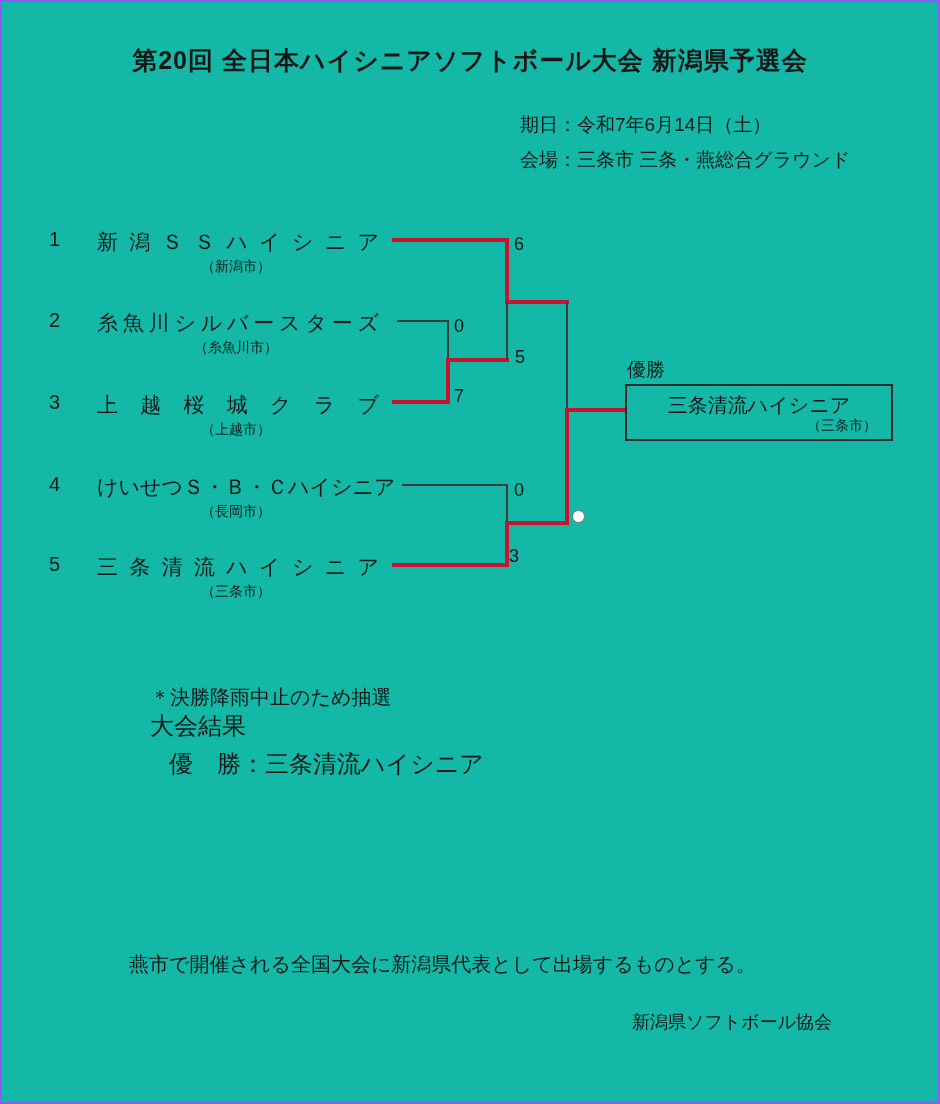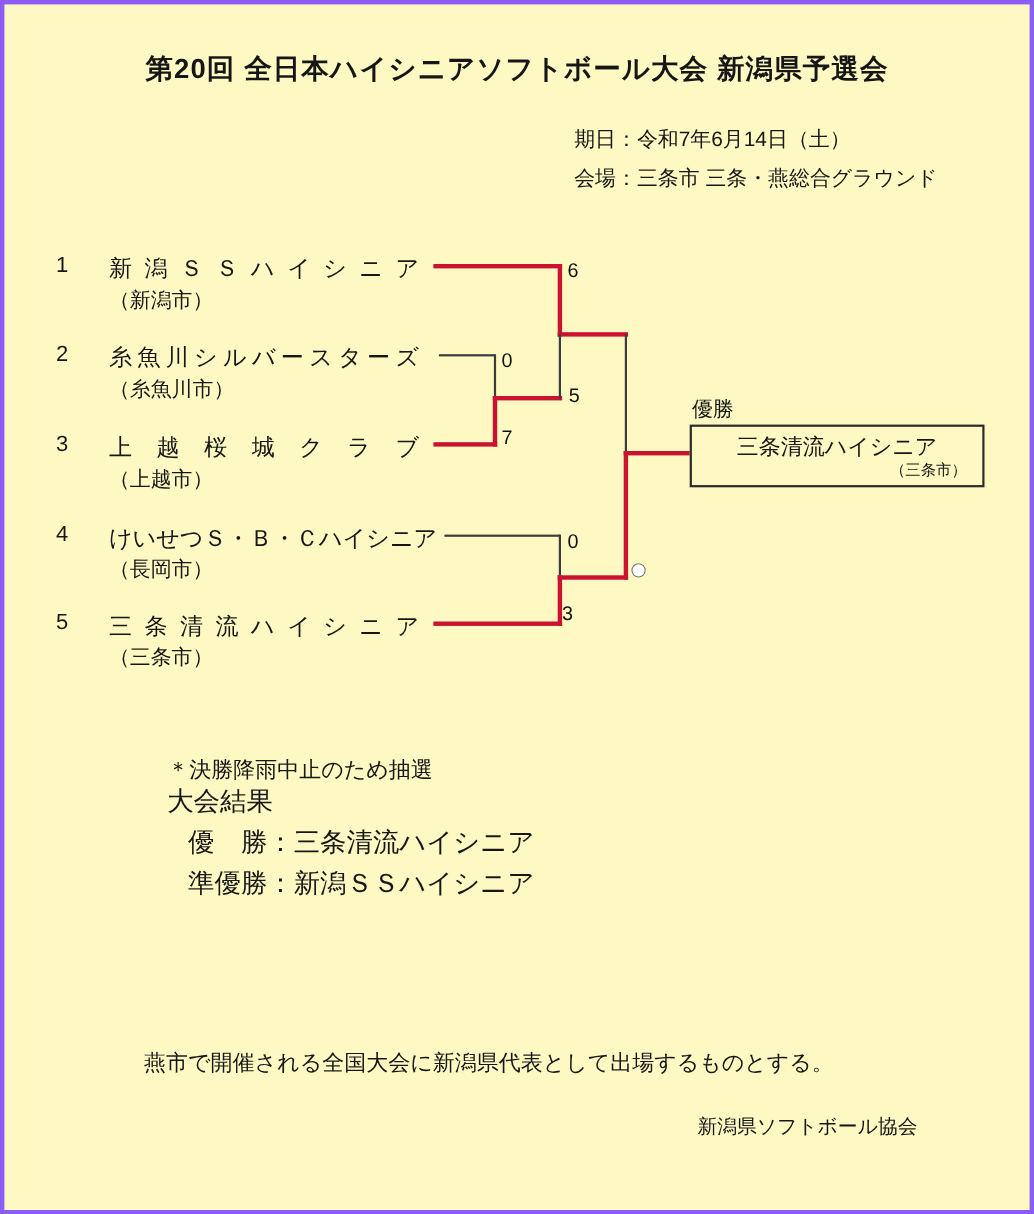--- a/index.html
+++ b/index.html
@@ -1,32 +1,32 @@
 <!DOCTYPE html>
 <html><head>
 <meta charset="utf-8">
 <style>
   html,body{margin:0;padding:0;background:#fff;}
   .page{
-    position:relative;width:940px;height:1104px;background:#fef9c3;
-    border:4px solid #8b5cf6;box-sizing:border-box;overflow:hidden;
+    position:relative;width:940px;height:1104px;background:#14b8a6;
+    border:2px solid #8b5cf6;box-sizing:border-box;overflow:hidden;
     font-family:"Liberation Sans","DejaVu Sans",sans-serif;color:#161616;
   }
   .abs{position:absolute;}
   .title{
     left:0;right:0;top:42px;text-align:center;
     font-size:25px;font-weight:bold;letter-spacing:1px;white-space:nowrap;
   }
   .meta{left:518px;font-size:19px;white-space:nowrap;}
   .team-seed{left:47px;font-size:20px;}
   .team-name{
     left:95px;width:282px;font-size:21px;white-space:nowrap;
     text-align:justify;text-align-last:justify;
   }
-  .team-city{left:95px;width:278px;text-align:left;font-size:19px;white-space:nowrap;}
+  .team-city{left:95px;width:278px;text-align:center;font-size:14px;white-space:nowrap;}
   .rline{position:absolute;background:#c9132f;}
   .kline{position:absolute;background:#3c3c3c;}
   .score{position:absolute;font-size:18px;color:#111;}
   .champ-label{left:625px;top:355px;font-size:19px;}
   .champ-box{
     left:623px;top:382px;width:268px;height:57px;border:2px solid #2b2b2b;
     box-sizing:border-box;display:flex;flex-direction:column;justify-content:center;
   }
   .champ-name{text-align:center;font-size:20px;line-height:24px;}
   .champ-city{text-align:right;font-size:14px;line-height:16px;padding-right:14px;}
@@ -103,20 +103,17 @@
     <div class="champ-name">三条清流ハイシニア</div>
     <div class="champ-city">（三条市）</div>
   </div>
 
   <div class="abs note" style="left:148px;top:637px;margin-top:45px;">＊決勝降雨中止のため抽選</div>
 
   <div class="abs result-row" style="left:148px;top:708px;">大会結果</div>
   <div class="abs result-row" style="left:167px;top:746px;">
     <span>優　勝：</span><span>三条清流ハイシニア</span>
   </div>
-  <div class="abs result-row" style="left:167px;top:783px;">
-    <span>準優勝：</span><span>新潟ＳＳハイシニア</span>
-  </div>
 
   <div class="abs footer-note" style="left:127px;top:949px;">燕市で開催される全国大会に新潟県代表として出場するものとする。</div>
   <div class="abs org">新潟県ソフトボール協会</div>
 
 </div>
 
 </body></html>

